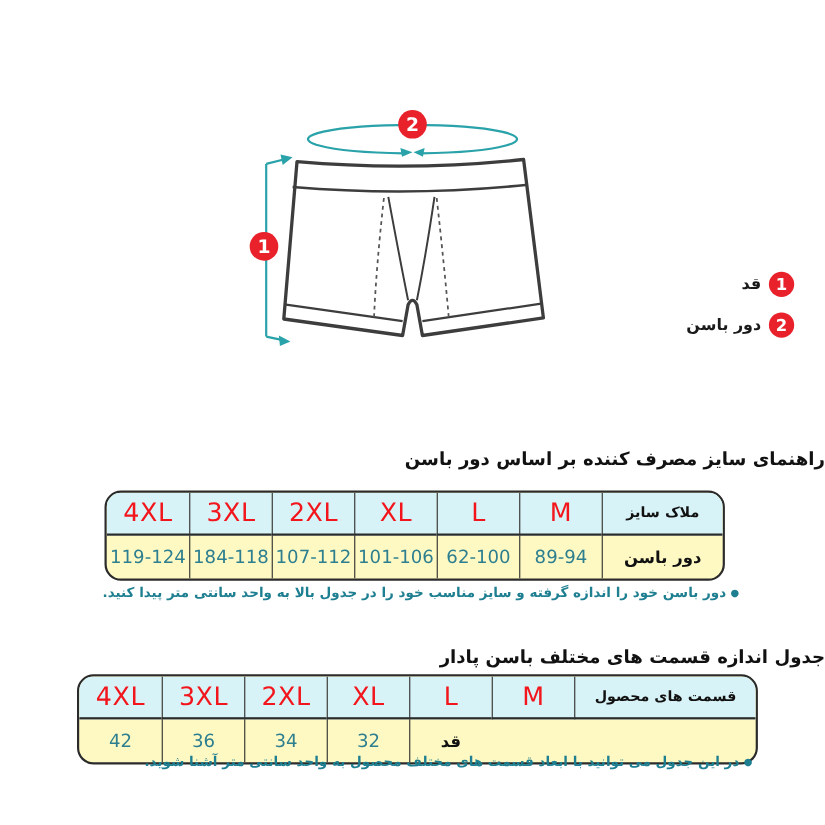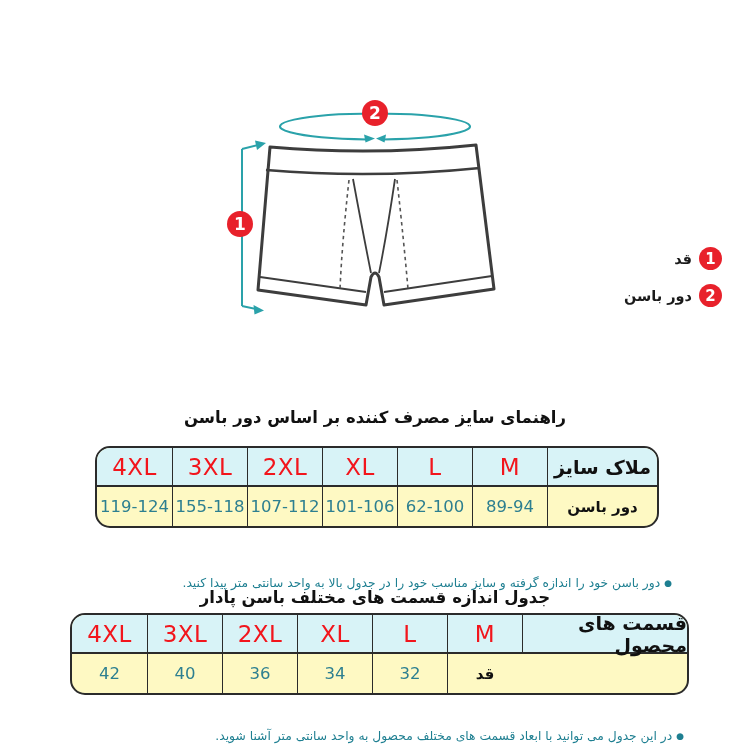--- a/index.html
+++ b/index.html
@@ -11,42 +11,42 @@
   .illustration { position:absolute; left:200px; top:93px; width:330px; height:235px; }
 
   .legend { position:absolute; direction:rtl; display:flex; align-items:center; gap:7px; }
   .legend-1 { top:247px; right:28px; }
   .legend-2 { top:284px; right:28px; }
   .badge { width:23px; height:23px; border-radius:50%; background:#e8212b; color:#fff;
     font-size:15px; font-weight:bold; display:flex; align-items:center; justify-content:center; }
   .legend-label { font-size:14.5px; color:#1a1a1a; font-weight:bold; }
 
   
-  .sec-title { position:absolute; left:0; width:750px; text-align:center;
+  .sec-title { position:absolute; left:0; width:750px; 
     font-size:16.5px; font-weight:bold; color:#111; direction:rtl; }
   .title-1 { top:408px; }
   .title-2 { top:588px; }
 
   
   .size-table { position:absolute; border:2.5px solid #2b2b2b; border-radius:15px;
     overflow:hidden; background:#fef9c3; display:grid; direction:ltr; }
   .table-1 { left:95px;  top:446px; grid-template-columns:repeat(6,75px) 110px; grid-template-rows:39px 39px; }
   .table-2 { left:70px;  top:613px; grid-template-columns:repeat(6,75px) 165px; grid-template-rows:39px 39px; }
   .cell { display:flex; align-items:center; justify-content:center;
     border-left:1.5px solid #2b2b2b; }
   .cell.first { border-left:none; }
   .cell.hdr { background:#d8f3f7; border-bottom:2px solid #2b2b2b; }
   .size-label { color:#f2151c; font-size:23px; letter-spacing:0.5px; }
-  .criterion { color:#111; font-size:19px; font-weight:bold; direction:rtl; }
+  .criterion { color:#111; font-size:13px; font-weight:bold; direction:rtl; }
   .val { color:#2d7f90; font-size:16.5px;text-align:center; }
   .row-label { color:#111; font-size:15px; font-weight:bold; direction:rtl; }
 
   
   .notes { position:absolute; direction:rtl; text-align:right; color:#1e7f91;
-    font-size:12.3px; font-weight:normal; line-height:19px;margin-top:44px; }
+    font-size:12.3px; font-weight:bold; line-height:19px; }
   .notes-1 { top:530px; right:78px; }
   .notes-2 { top:683px; right:66px; }
   .note-line .bullet { font-size:9px; vertical-align:1px; margin-left:4px; }
 </style>
 </head>
 <body>
 
 <div class="page">
 
   <svg class="illustration" viewBox="0 0 330 235" xmlns="http://www.w3.org/2000/svg">
@@ -117,21 +117,21 @@
         <span class="size-label">M</span>
       </div>
     <div class="cell hdr">
         <span class="criterion">ملاک سایز</span>
       </div>
 
     <div class="cell first">
         <span class="val">119-124</span>
       </div>
     <div class="cell">
-        <span class="val">155-118</span>
+        <span class="val">184-118</span>
       </div>
     <div class="cell">
         <span class="val">107-112</span>
       </div>
     <div class="cell">
         <span class="val">101-106</span>
       </div>
     <div class="cell">
         <span class="val">62-100</span>
       </div>
@@ -169,23 +169,20 @@
         <span class="size-label">M</span>
       </div>
     <div class="cell hdr">
         <span class="criterion">قسمت های محصول</span>
       </div>
 
     <div class="cell first">
         <span class="val">42</span>
       </div>
     <div class="cell">
-        <span class="val">40</span>
-      </div>
-    <div class="cell">
         <span class="val">36</span>
       </div>
     <div class="cell">
         <span class="val">34</span>
       </div>
     <div class="cell">
         <span class="val">32</span>
       </div>
     <div class="cell">
         <span class="row-label">قد</span>

